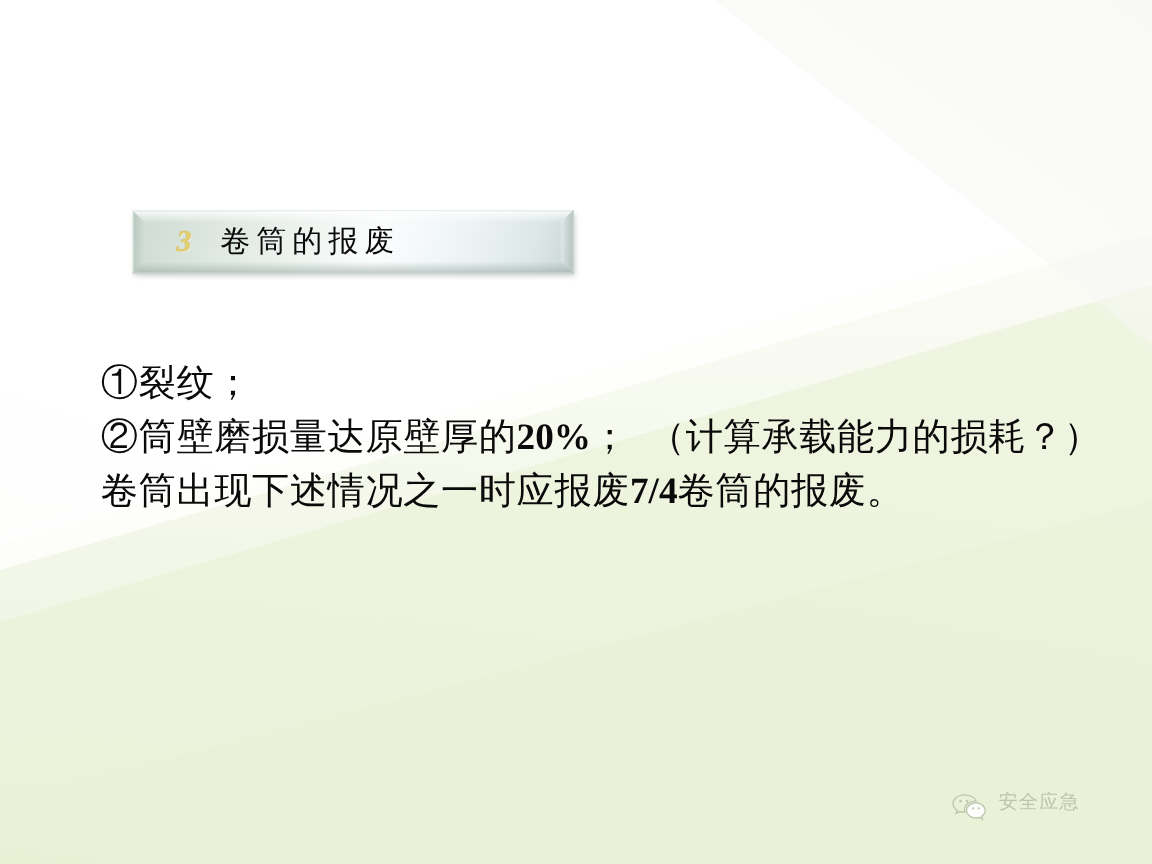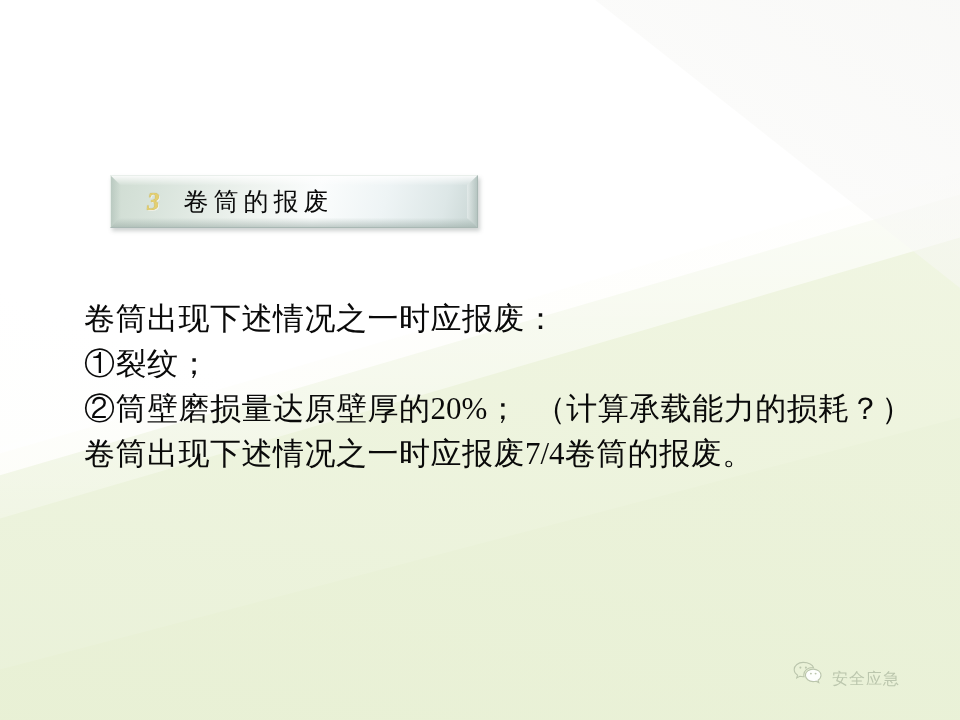--- a/index.html
+++ b/index.html
@@ -142,35 +142,35 @@
   }
   .body-line {
     font-family: "Liberation Serif", "DejaVu Serif", serif;
     font-size: 31px;
     line-height: 45px;
     color: #0a0a0a;
     white-space: nowrap;
     letter-spacing: .5px;
   }
   .body-line .bold {
-    font-weight: 400;
+    font-weight: 700;
     letter-spacing: 0;
   }
   .body-line .gap {
     display: inline-block;
     width: 16px;
   }
 
   
   .watermark {
     position: absolute;
     left: 793px;
     top: 661px;
     display: flex;
-    align-items: flex-end;
+    align-items: flex-start;
     gap: 9px;
     opacity: .95;
   }
   .wm-logo {
     width: 30px;
     height: 26px;
     flex: 0 0 auto;
   }
   .wm-text {
     font-family: "Liberation Sans", "DejaVu Sans", sans-serif;
@@ -202,23 +202,20 @@
       <div class="bevel-right"></div>
     </div>
     <div class="banner-inner">
       <span class="banner-number">3</span>
       <span class="banner-title">卷筒的报废</span>
     </div>
   </div>
 
   <div class="body-block">
 
-    <div class="body-line">
-      <span>卷筒出现下述情况之一时应报废：</span>
-    </div>
 
     <div class="body-line">
       <span>①裂纹；</span>
     </div>
 
     <div class="body-line">
       <span>②筒壁磨损量达原壁厚的</span><span class="bold">20%</span><span>；</span><span class="gap"></span><span>（计算承载能力的损耗？）</span>
     </div>
 
     <div class="body-line">

